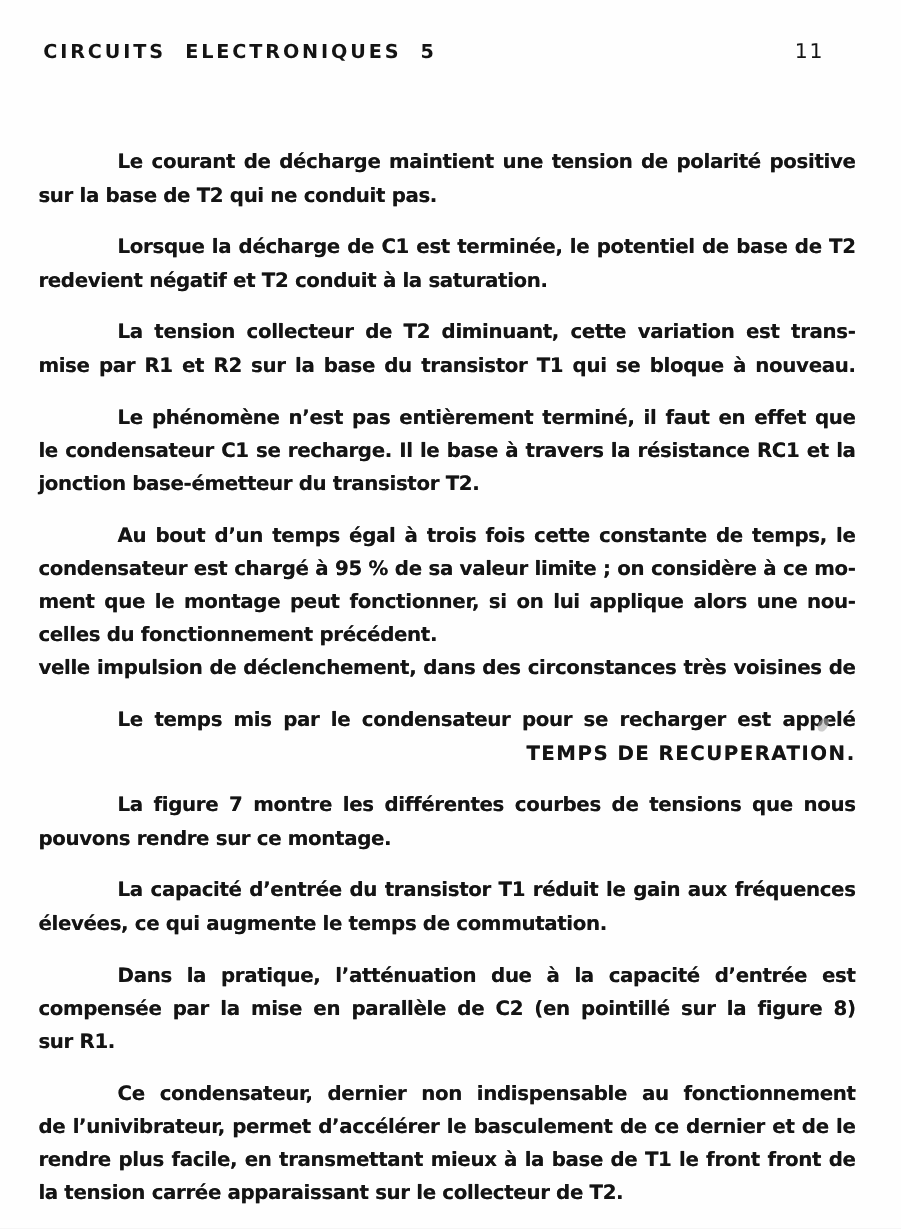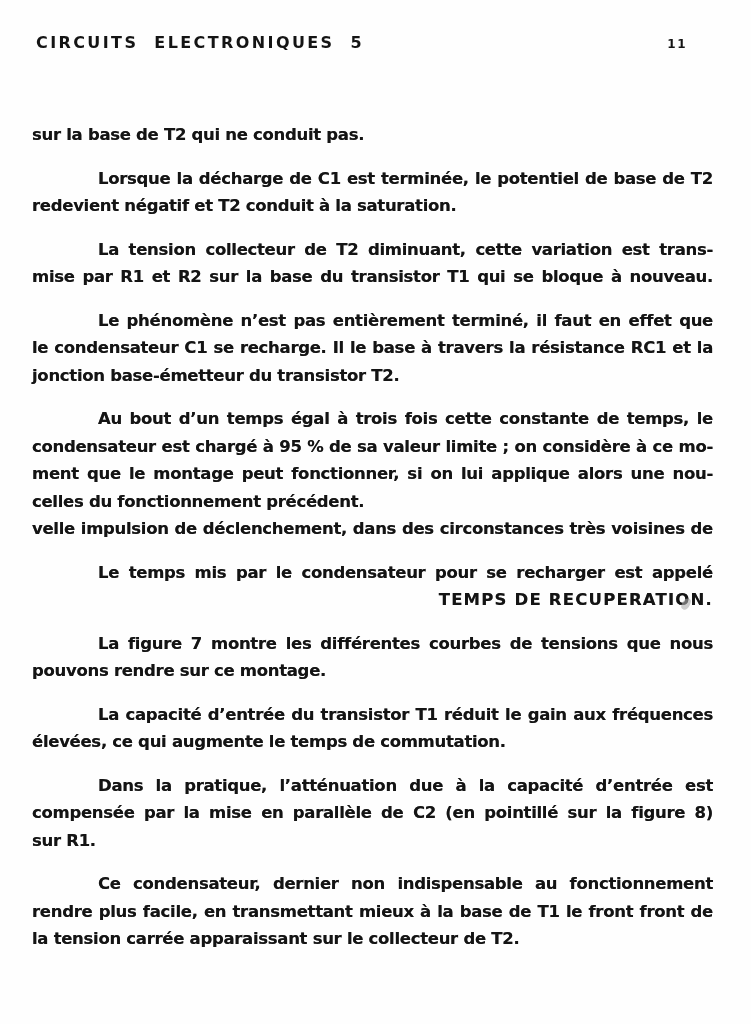--- a/index.html
+++ b/index.html
@@ -28,22 +28,22 @@
     align-items: baseline;
   }
   .running-title {
     font-size: 16px;
     font-weight: 700;
     letter-spacing: 2.4px;
     word-spacing: 8px;
     white-space: nowrap;
   }
   .page-number {
-    font-size: 12px;
-    font-weight: 700;
+    font-size: 17px;
+    font-weight: 400;
     letter-spacing: 1.5px;
   }
   .text-block {
     position: absolute;
     top: 121px;
     left: 32px;
     width: 681px;
     font-size: 16.5px;
     font-weight: 700;
     letter-spacing: -0.3px;
@@ -85,20 +85,21 @@
 
 <div class="page">
 
   <header class="page-header">
     <span class="running-title">CIRCUITS ELECTRONIQUES 5</span>
     <span class="page-number">11</span>
   </header>
 
   <main class="text-block" id="paragraphs">
       <div class="paragraph">
+        <div class="line first just">Le courant de décharge maintient une tension de polarité positive</div>
         <div class="line">sur la base de T2 qui ne conduit pas.</div>
       </div>
       <div class="paragraph">
         <div class="line first just">Lorsque la décharge de C1 est terminée, le potentiel de base de T2</div>
         <div class="line">redevient négatif et T2 conduit à la saturation.</div>
       </div>
       <div class="paragraph">
         <div class="line first just">La tension collecteur de T2 diminuant, cette variation est trans-</div>
         <div class="line just">mise par R1 et R2 sur la base du transistor T1 qui se bloque à nouveau.</div>
       </div>
@@ -126,20 +127,21 @@
         <div class="line first just">La capacité d’entrée du transistor T1 réduit le gain aux fréquences</div>
         <div class="line">élevées, ce qui augmente le temps de commutation.</div>
       </div>
       <div class="paragraph">
         <div class="line first just">Dans la pratique, l’atténuation due à la capacité d’entrée est</div>
         <div class="line just">compensée par la mise en parallèle de C2 (en pointillé sur la figure 8)</div>
         <div class="line">sur R1.</div>
       </div>
       <div class="paragraph">
         <div class="line first just">Ce condensateur, dernier non indispensable au fonctionnement</div>
+        <div class="line just">de l’univibrateur, permet d’accélérer le basculement de ce dernier et de le</div>
         <div class="line just">rendre plus facile, en transmettant mieux à la base de T1 le front front de</div>
         <div class="line">la tension carrée apparaissant sur le collecteur de T2.</div>
       </div>
     </main>
 
   <span class="artifact"></span>
 
 </div>
 
 </body></html>

